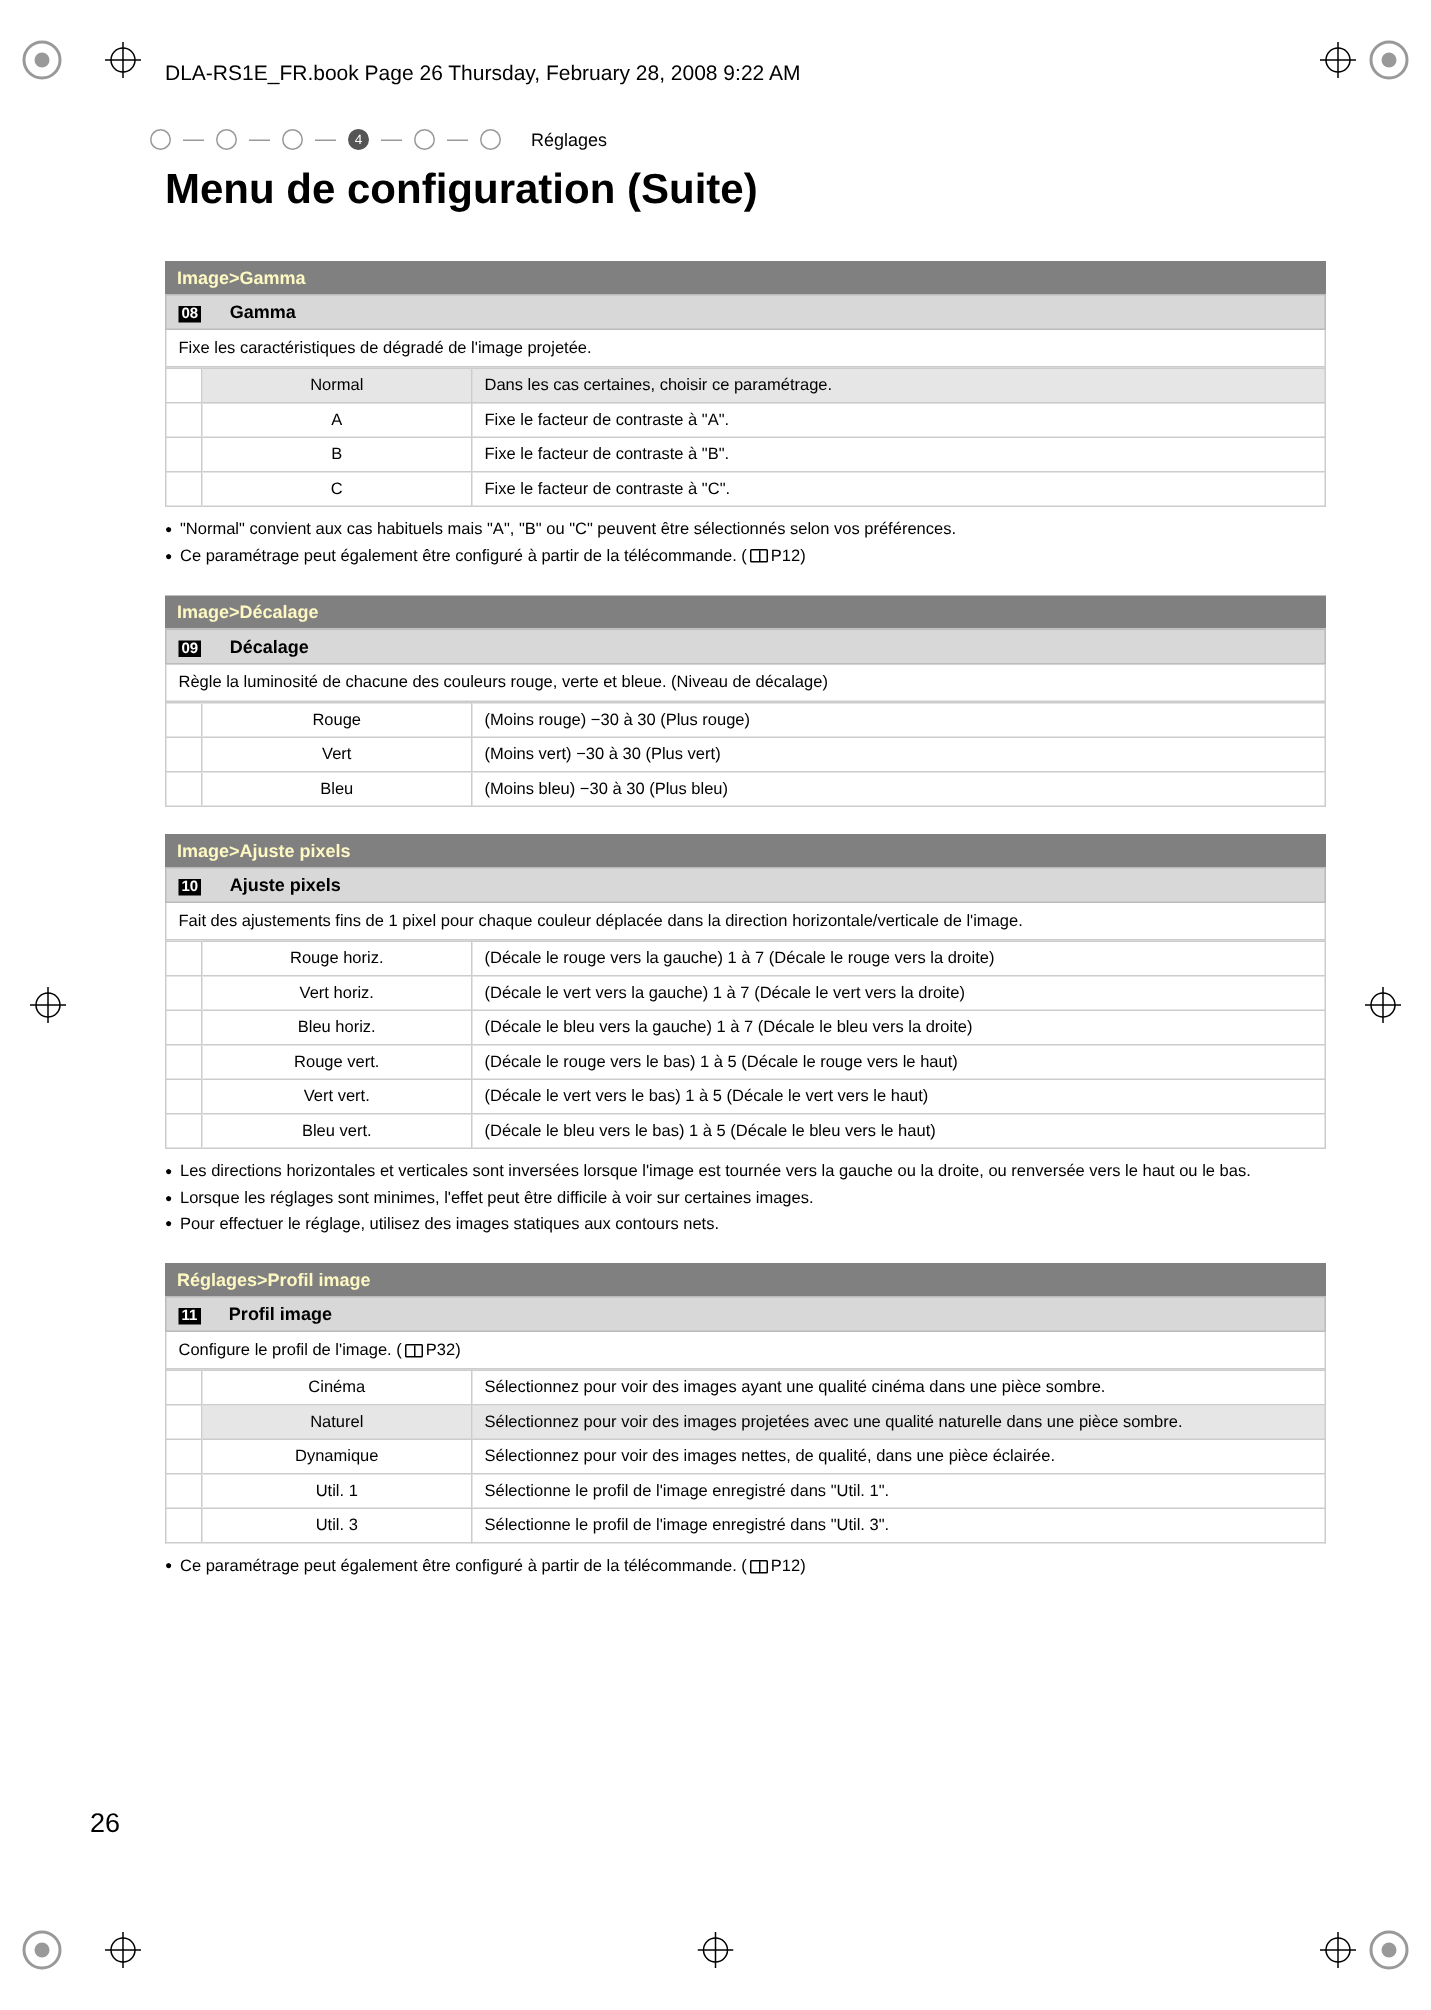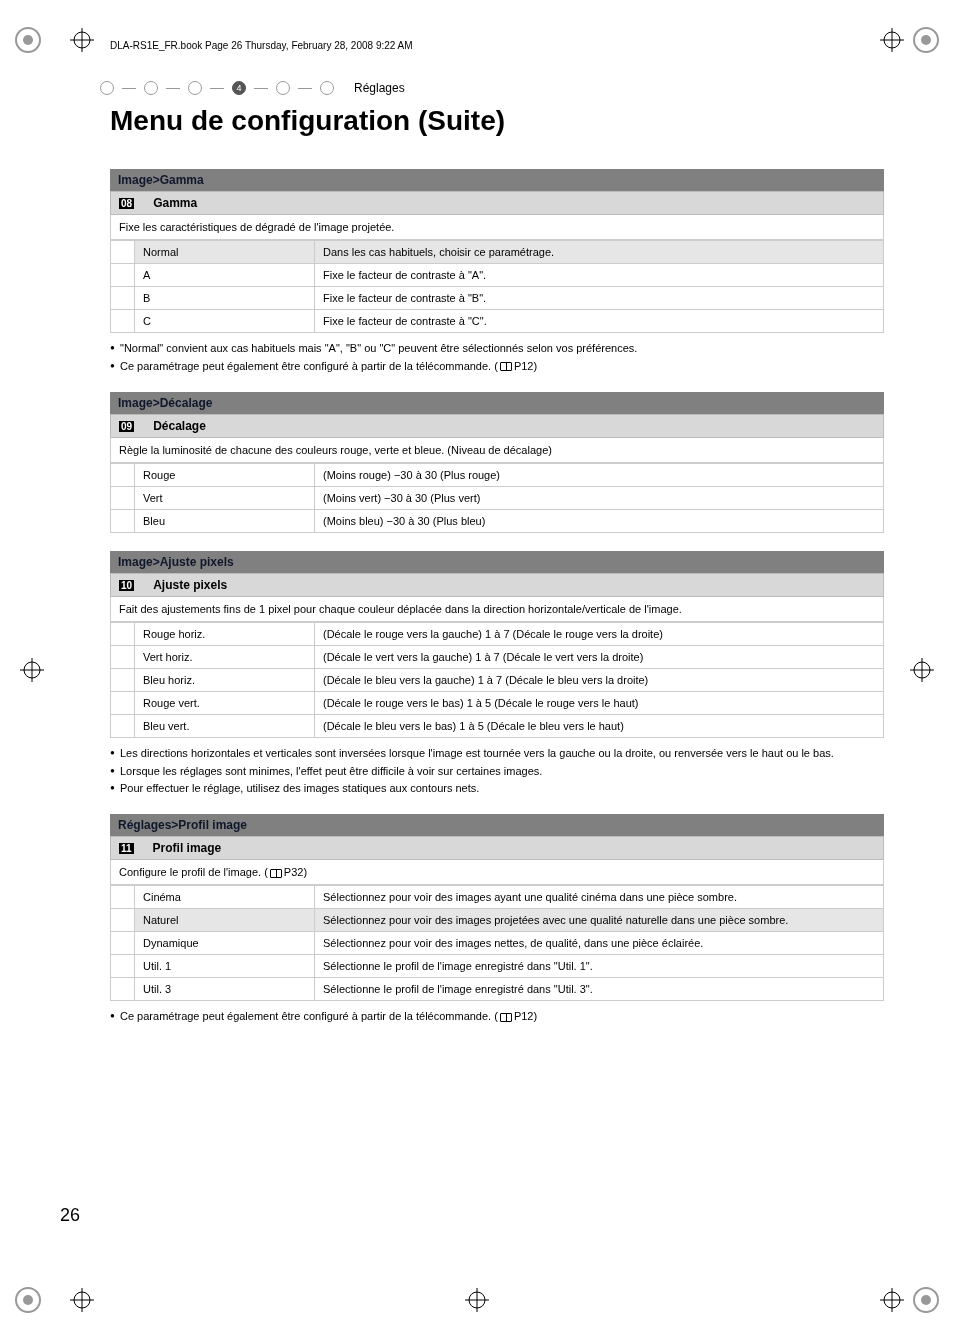--- a/index.html
+++ b/index.html
@@ -23,21 +23,21 @@
     .br { bottom: 28px; right: 50px; }
     .bm { bottom: 28px; left: 50%; transform: translateX(-50%); }
     .corner-dot { position: absolute; width: 32px; height: 32px; }
     .corner-dot svg { width:100%; height:100%; }
     .cd-tl { top: 24px; left: 12px; }
     .cd-tr { top: 24px; right: 12px; }
     .cd-bl { bottom: 24px; left: 12px; }
     .cd-br { bottom: 24px; right: 12px; }
 
     .header-line {
-      font-size: 10px;
+      font-size: 14px;
       color: #000;
       margin-bottom: 30px;
       padding-left: 10px;
     }
     .nav-dots {
       display: flex;
       align-items: center;
       gap: 8px;
       margin-bottom: 8px;
     }
@@ -48,21 +48,21 @@
 
     h1 {
       font-size: 28px;
       font-weight: bold;
       margin: 10px 0 32px 10px;
     }
 
     .section { margin: 18px 10px 0 10px; }
     .sec-header {
       background: #808080;
-      color: #0f172a;
+      color: #fef9c3;
       font-size: 12px;
       font-weight: bold;
       padding: 4px 8px;
     }
     .sec-sub {
       background: #d8d8d8;
       font-size: 12px;
       font-weight: bold;
       padding: 4px 8px;
       border:1px solid #bbb;
@@ -70,21 +70,21 @@
     .num-badge { display:inline-block; background:#000; color:#fff; font-size:10px; padding:0 2px; margin-right:19px; min-width:14px; text-align:center; }
     .sec-desc {
       font-size: 11px;
       padding: 6px 8px;
       border: 1px solid #ccc;
       border-top: none;
     }
     table.opts { width:100%; border-collapse:collapse; font-size:11px; }
     table.opts td { border:1px solid #ccc; padding:5px 8px; vertical-align:top; }
     table.opts td:first-child { width:24px; border-right:none; background:#fff; }
-    table.opts td:nth-child(2) { width:180px; }
+    table.opts td:nth-child(2) { width:180px;text-align:center; }
     table.opts tr.highlight td:nth-child(2), table.opts tr.highlight td:nth-child(3) { background:#e6e6e6; }
     .notes { font-size:11px; margin:8px 10px 0 10px; }
     .notes li { list-style:none; position:relative; padding-left:10px; margin:3px 0; line-height:1.35; }
     .notes li::before { content:"●"; position:absolute; left:0; font-size:8px; top:2px; }
     .book-icon { display:inline-block; width:12px; height:9px; border:1px solid #000; border-radius:1px; position:relative; vertical-align:middle; margin:0 2px; }
     .book-icon::after { content:""; position:absolute; left:50%; top:0; bottom:0; width:1px; background:#000; }
 
     .page-num { position:absolute; bottom:114px; left:60px; font-size:18px; }
   </style>
 </head>
@@ -165,21 +165,21 @@
 
 <div class="section">
   <div class="sec-header">Image&gt;Gamma</div>
   <div class="sec-sub"><span class="num-badge">08</span><span>Gamma</span></div>
   <div class="sec-desc">Fixe les caractéristiques de dégradé de l'image projetée.</div>
   <table class="opts">
     <tbody>
         <tr class="highlight">
           <td></td>
           <td>Normal</td>
-          <td>Dans les cas habituels, choisir ce paramétrage.</td>
+          <td>Dans les cas certaines, choisir ce paramétrage.</td>
         </tr>
     <tr>
           <td></td>
           <td>A</td>
           <td>Fixe le facteur de contraste à "A".</td>
         </tr>
     <tr>
           <td></td>
           <td>B</td>
           <td>Fixe le facteur de contraste à "B".</td>
@@ -243,20 +243,25 @@
           <td>Bleu horiz.</td>
           <td>(Décale le bleu vers la gauche) 1 à 7 (Décale le bleu vers la droite)</td>
         </tr>
     <tr>
           <td></td>
           <td>Rouge vert.</td>
           <td>(Décale le rouge vers le bas) 1 à 5 (Décale le rouge vers le haut)</td>
         </tr>
     <tr>
           <td></td>
+          <td>Vert vert.</td>
+          <td>(Décale le vert vers le bas) 1 à 5 (Décale le vert vers le haut)</td>
+        </tr>
+    <tr>
+          <td></td>
           <td>Bleu vert.</td>
           <td>(Décale le bleu vers le bas) 1 à 5 (Décale le bleu vers le haut)</td>
         </tr>
   </tbody>
     </table>
 </div>
 <ul class="notes">
   <li>Les directions horizontales et verticales sont inversées lorsque l'image est tournée vers la gauche ou la droite, ou renversée vers le haut ou le bas.</li>
   <li>Lorsque les réglages sont minimes, l'effet peut être difficile à voir sur certaines images.</li>
   <li>Pour effectuer le réglage, utilisez des images statiques aux contours nets.</li>

